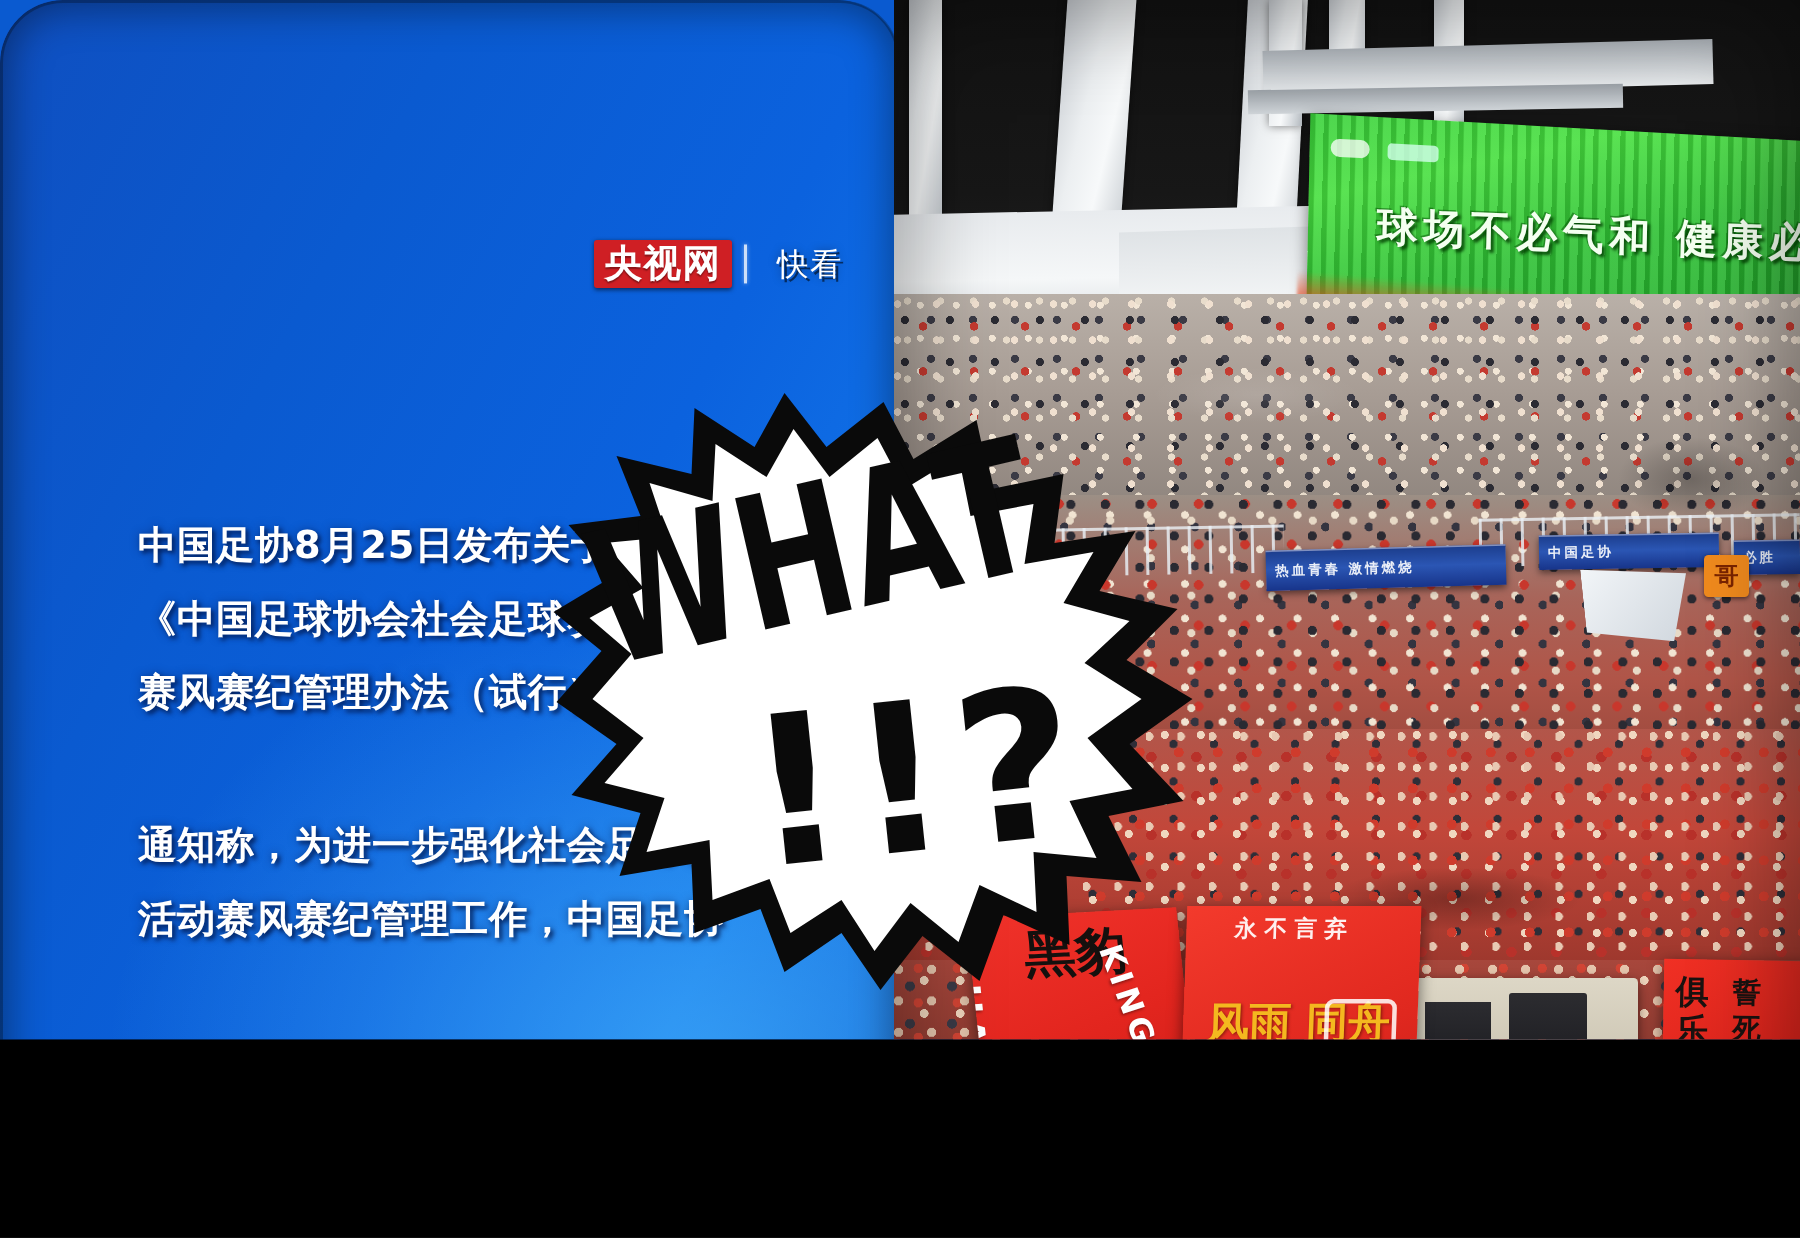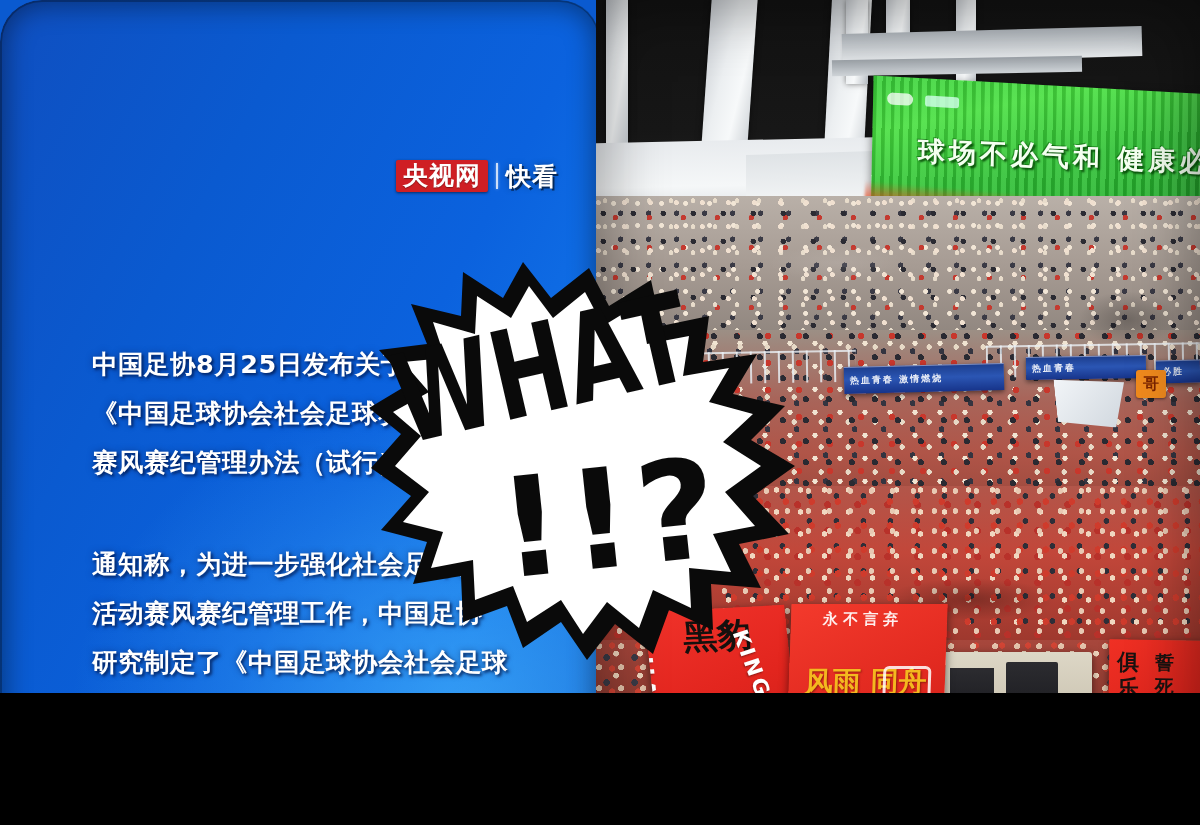--- a/index.html
+++ b/index.html
@@ -62,24 +62,25 @@
     color:#fff;font-size:25px;font-weight:700;letter-spacing:1px;
     font-family:"DejaVu Sans","Liberation Sans",sans-serif;
     line-height:1;display:block;
     text-shadow:0 1px 1px rgba(0,0,0,.35);
   }
   #logo-divider{
     width:2px;height:26px;background:rgba(255,255,255,.8);
     box-shadow:0 0 3px rgba(255,255,255,.5);
   }
   #kuaikan{
-    color:#ffffff;font-size:25px;font-weight:700;letter-spacing:1px;
+    color:#ffffff;font-size:21px;font-weight:400;letter-spacing:1px;
     font-family:"DejaVu Sans","Liberation Sans",sans-serif;
     line-height:1;
     text-shadow:2px 2px 0 rgba(0,0,0,.55), 0 0 6px rgba(0,0,0,.35);
+    margin-left:12px;
   }
 
   
   #headline{
     position:absolute;left:142px;top:228px;
     font-family:"DejaVu Sans","Liberation Sans",sans-serif;
     font-size:49px;font-weight:700;letter-spacing:4px;
     color:#ffe96a;
     line-height:1;
     white-space:nowrap;
@@ -440,21 +441,20 @@
 
     <div class="para" id="para-1">
       <span class="line">中国足协8月25日发布关于</span>
       <span class="line">《中国足球协会社会足球赛事</span>
       <span class="line">赛风赛纪管理办法（试行）</span>
     </div>
 
     <div class="para" id="para-2">
       <span class="line">通知称，为进一步强化社会足球赛事</span>
       <span class="line">活动赛风赛纪管理工作，中国足协</span>
-      <span class="line">研究制定了《中国足球协会社会足球</span>
     </div>
   </div>
 
   <div id="photo">
 
     <div id="stadium-dark"></div>
     <div class="pillar" id="pillar-1"></div>
     <div class="pillar" id="pillar-2"></div>
     <div class="pillar" id="pillar-3"></div>
     <div class="pillar" id="pillar-4"></div>
@@ -479,21 +479,21 @@
     <div class="crowd" id="crowd-bottom"></div>
     <div class="mottle" style="top:196px;height:560px;"></div>
 
     <div class="railing" id="rail-1"></div>
     <div class="railing" id="rail-2"></div>
 
     <div class="crowd-banner" id="cb-1">
       <span class="bt">热血青春 激情燃烧</span>
     </div>
     <div class="crowd-banner" id="cb-2">
-      <span class="bt">热血青春</span>
+      <span class="bt">中国足协</span>
     </div>
     <div class="crowd-banner" id="cb-3">
       <span class="bt">必胜</span>
     </div>
     <div id="orange-tag">
       <span>哥</span>
     </div>
     <div id="white-flag"></div>
 
     <div id="truck">

